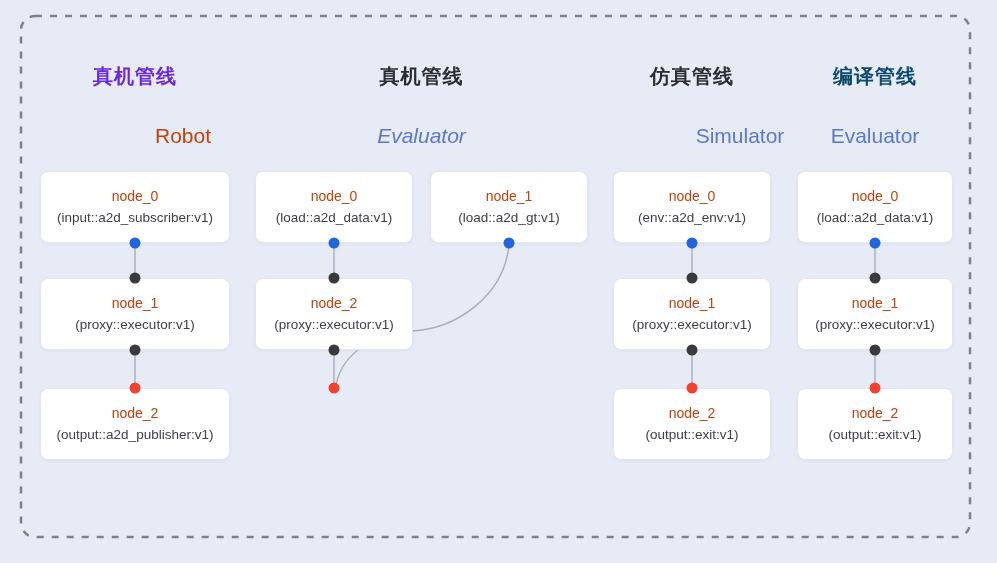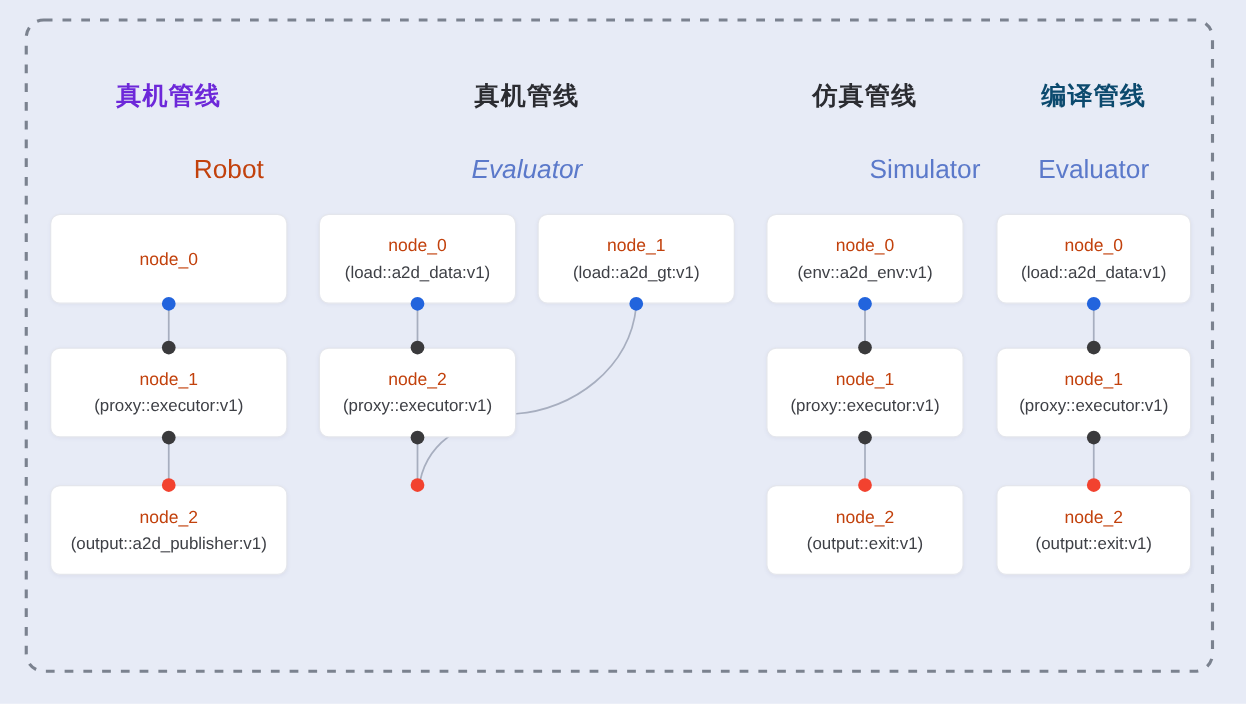--- a/index.html
+++ b/index.html
@@ -101,20 +101,21 @@
   <div class="cn-title" style="left: 692px; color: rgb(43, 44, 49);">仿真管线</div>
   <div class="cn-title" style="left: 875px; color: #0c4a6e;">编译管线</div>
 
   <div class="en-title" style="left: 135px; color: #c2410c; margin-left: 48px;">Robot</div>
   <div class="en-title" style="left: 421.5px; color: rgb(91, 121, 202); font-style: italic;">Evaluator</div>
   <div class="en-title" style="left: 692px; color: rgb(91, 121, 202); margin-left: 48px;">Simulator</div>
   <div class="en-title" style="left: 875px; color: rgb(91, 121, 202);">Evaluator</div>
 
   <div class="node-box" style="left:40px;top:171px;width:190px">
     <span class="node-name">node_0</span>
+    <span class="node-spec">(input::a2d_subscriber:v1)</span>
   </div>
   <div class="node-box" style="left:40px;top:278px;width:190px">
     <span class="node-name">node_1</span>
     <span class="node-spec">(proxy::executor:v1)</span>
   </div>
   <div class="node-box" style="left:40px;top:388px;width:190px">
     <span class="node-name">node_2</span>
     <span class="node-spec">(output::a2d_publisher:v1)</span>
   </div>
 

